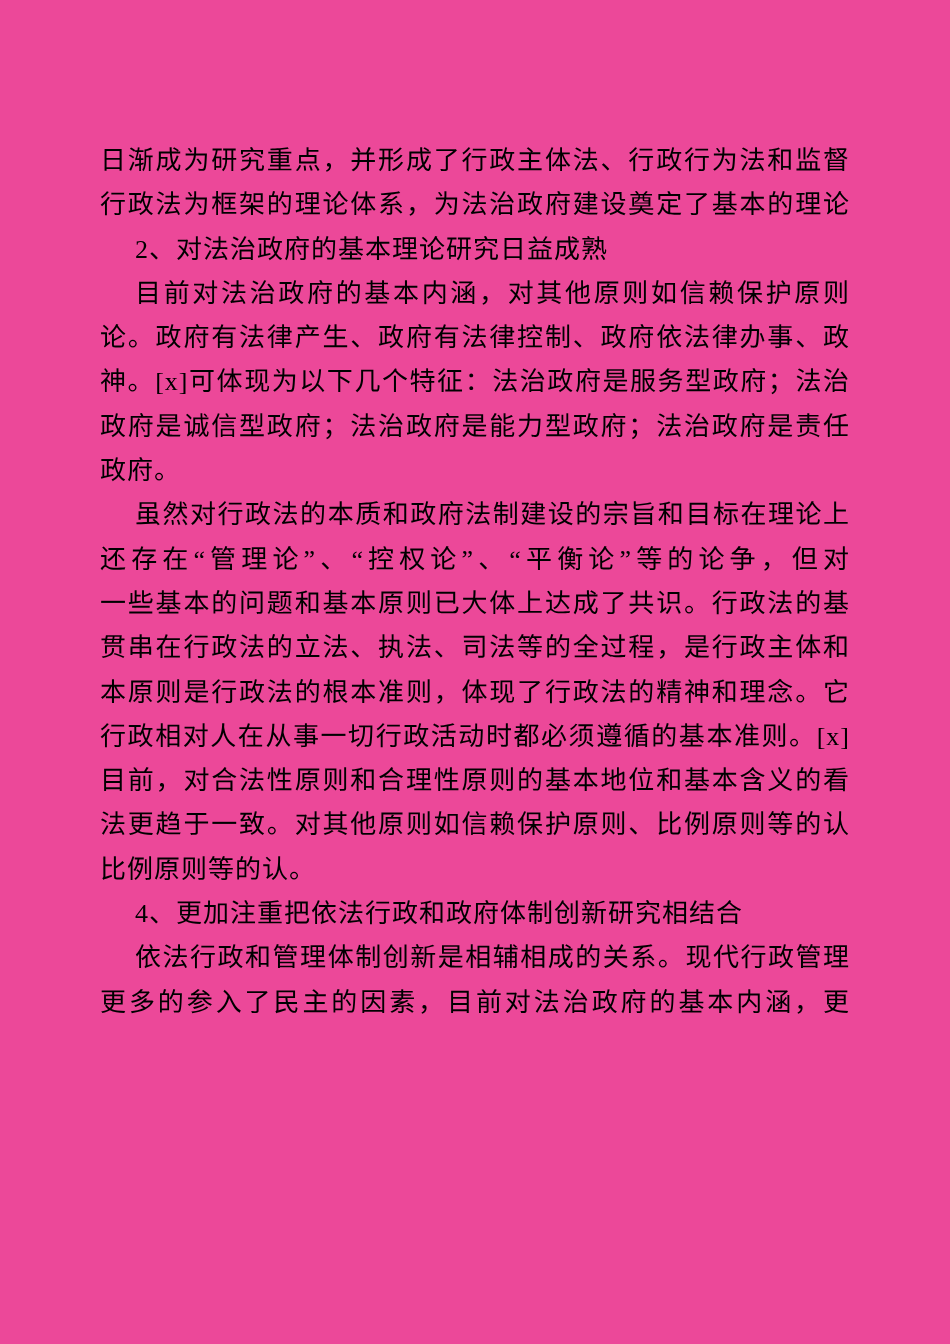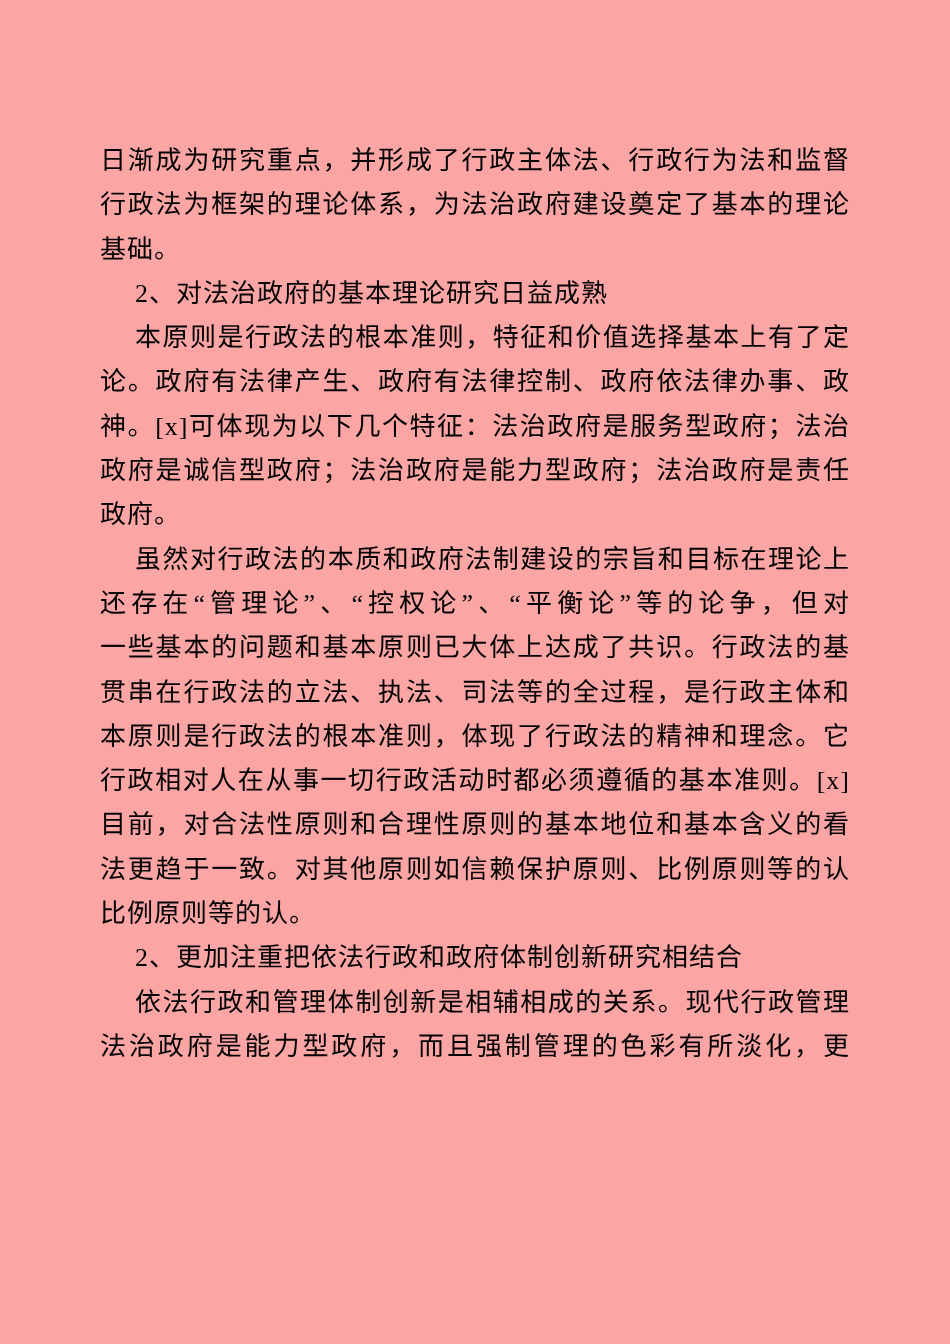--- a/index.html
+++ b/index.html
@@ -9,21 +9,21 @@
   body {
     width: 950px;
     height: 1344px;
     background: #ffffff;
     overflow: hidden;
   }
   .page {
     position: relative;
     width: 950px;
     height: 1344px;
-    background: #fca5a5;
+    background: #ec4899;
   }
   .text-block {
     position: absolute;
     left: 100px;
     top: 139px;
     width: 750px;
     font-family: "Liberation Serif", "DejaVu Serif", serif;
     font-size: 26px;
     color: #000000;
     letter-spacing: 1px;
@@ -45,33 +45,32 @@
     text-indent: 35px;
   }
 </style>
 </head>
 <body>
 
 <div class="page">
   <div class="text-block">
     <div class="line fill">日渐成为研究重点，并形成了行政主体法、行政行为法和监督</div>
     <div class="line fill">行政法为框架的理论体系，为法治政府建设奠定了基本的理论</div>
-    <div class="line">基础。</div>
     <div class="line indent">2、对法治政府的基本理论研究日益成熟</div>
-    <div class="line indent fill">本原则是行政法的根本准则，特征和价值选择基本上有了定</div>
+    <div class="line indent fill">目前对法治政府的基本内涵，对其他原则如信赖保护原则</div>
     <div class="line fill">论。政府有法律产生、政府有法律控制、政府依法律办事、政</div>
     <div class="line fill">神。[x]可体现为以下几个特征：法治政府是服务型政府；法治</div>
     <div class="line fill">政府是诚信型政府；法治政府是能力型政府；法治政府是责任</div>
     <div class="line">政府。</div>
     <div class="line indent fill">虽然对行政法的本质和政府法制建设的宗旨和目标在理论上</div>
     <div class="line fill">还存在“管理论”、“控权论”、“平衡论”等的论争，但对</div>
     <div class="line fill">一些基本的问题和基本原则已大体上达成了共识。行政法的基</div>
     <div class="line fill">贯串在行政法的立法、执法、司法等的全过程，是行政主体和</div>
     <div class="line fill">本原则是行政法的根本准则，体现了行政法的精神和理念。它</div>
     <div class="line fill">行政相对人在从事一切行政活动时都必须遵循的基本准则。[x]</div>
     <div class="line fill">目前，对合法性原则和合理性原则的基本地位和基本含义的看</div>
     <div class="line fill">法更趋于一致。对其他原则如信赖保护原则、比例原则等的认</div>
     <div class="line">比例原则等的认。</div>
-    <div class="line indent">2、更加注重把依法行政和政府体制创新研究相结合</div>
+    <div class="line indent">4、更加注重把依法行政和政府体制创新研究相结合</div>
     <div class="line indent fill">依法行政和管理体制创新是相辅相成的关系。现代行政管理</div>
-    <div class="line fill">法治政府是能力型政府，而且强制管理的色彩有所淡化，更</div>
+    <div class="line fill">更多的参入了民主的因素，目前对法治政府的基本内涵，更</div>
   </div>
 </div>
 
 </body></html>

